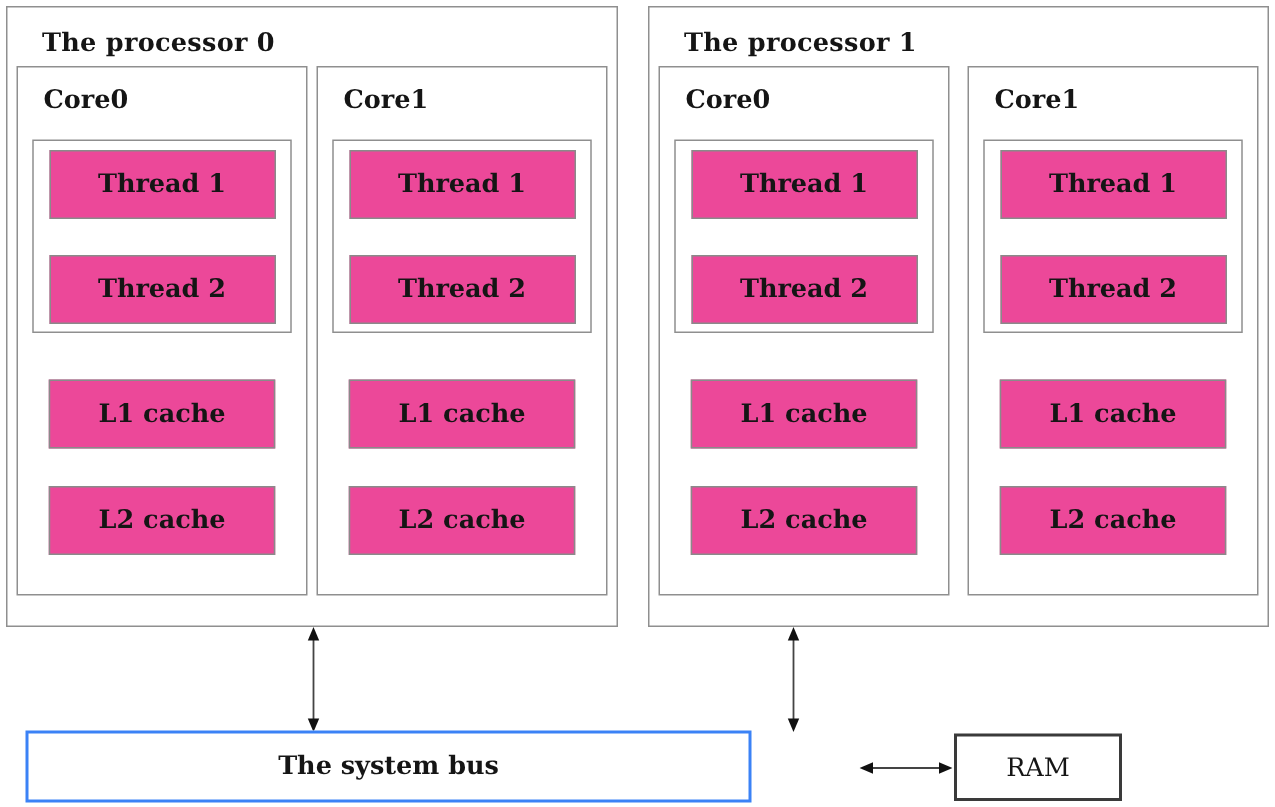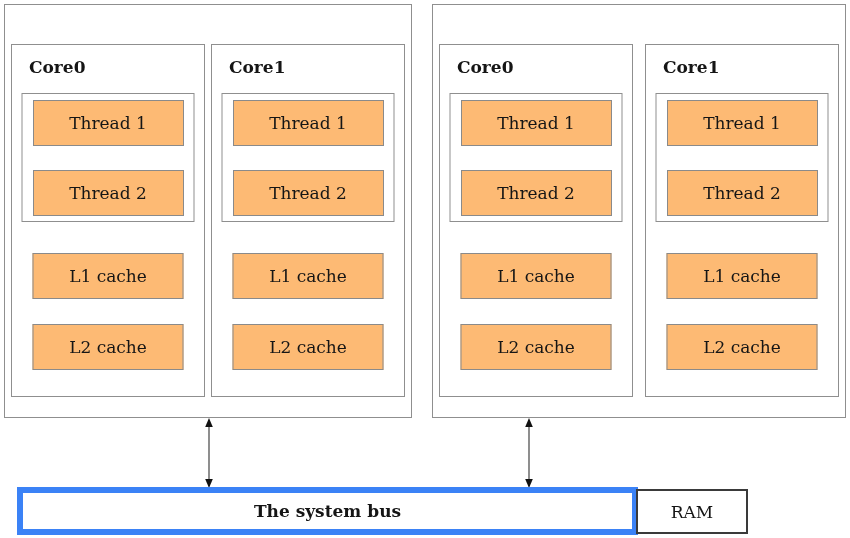--- a/index.html
+++ b/index.html
@@ -60,34 +60,34 @@
 
   
   .box {
     position: absolute;
     left: 50%; transform: translateX(-50%);
     width: 151px; height: 46px;
     border: 1.5px solid #8a8a8a;
     box-sizing: border-box;
     display: flex; align-items: center; justify-content: center;
     font-size: 17px;
-    font-weight: 400;
-    background: #fdba74;
+    font-weight: 700;
+    background: #ec4899;
     white-space: nowrap;
   }
   .thread1 { top: 6px; }
   .thread2 { top: 76px; }
   .l1 { top: 208px; }
   .l2 { top: 279px; }
 
   
   #bus {
     left: 17px; top: 487px;
-    width: 621px; height: 48px;
-    border: 6px solid #3b82f6;
+    width: 484px; height: 48px;
+    border: 2px solid #3b82f6;
     display: flex; align-items: center; justify-content: center;
     font-size: 17px; font-weight: 600;
     background: #ffffff;
   }
   #ram {
     left: 636px; top: 489px;
     width: 112px; height: 45px;
     border: 2px solid #3a3a3a;
     display: flex; align-items: center; justify-content: center;
     font-size: 17px; font-weight: 400;
@@ -95,20 +95,21 @@
   }
 
   .arrow-svg { position: absolute; }
 </style>
 </head>
 <body>
 
 <div id="canvas">
 
   <div id="proc0" class="abs processor">
+    <div class="proc-title">The processor 0</div>
 
     <div class="core core-left">
       <div class="core-label">Core0</div>
       <div class="threads">
         <div class="box thread1">Thread 1</div>
         <div class="box thread2">Thread 2</div>
       </div>
       <div class="box l1">L1 cache</div>
       <div class="box l2">L2 cache</div>
     </div>
@@ -118,20 +119,21 @@
       <div class="threads">
         <div class="box thread1">Thread 1</div>
         <div class="box thread2">Thread 2</div>
       </div>
       <div class="box l1">L1 cache</div>
       <div class="box l2">L2 cache</div>
     </div>
   </div>
 
   <div id="proc1" class="abs processor">
+    <div class="proc-title">The processor 1</div>
 
     <div class="core core-left">
       <div class="core-label">Core0</div>
       <div class="threads">
         <div class="box thread1">Thread 1</div>
         <div class="box thread2">Thread 2</div>
       </div>
       <div class="box l1">L1 cache</div>
       <div class="box l2">L2 cache</div>
     </div>

